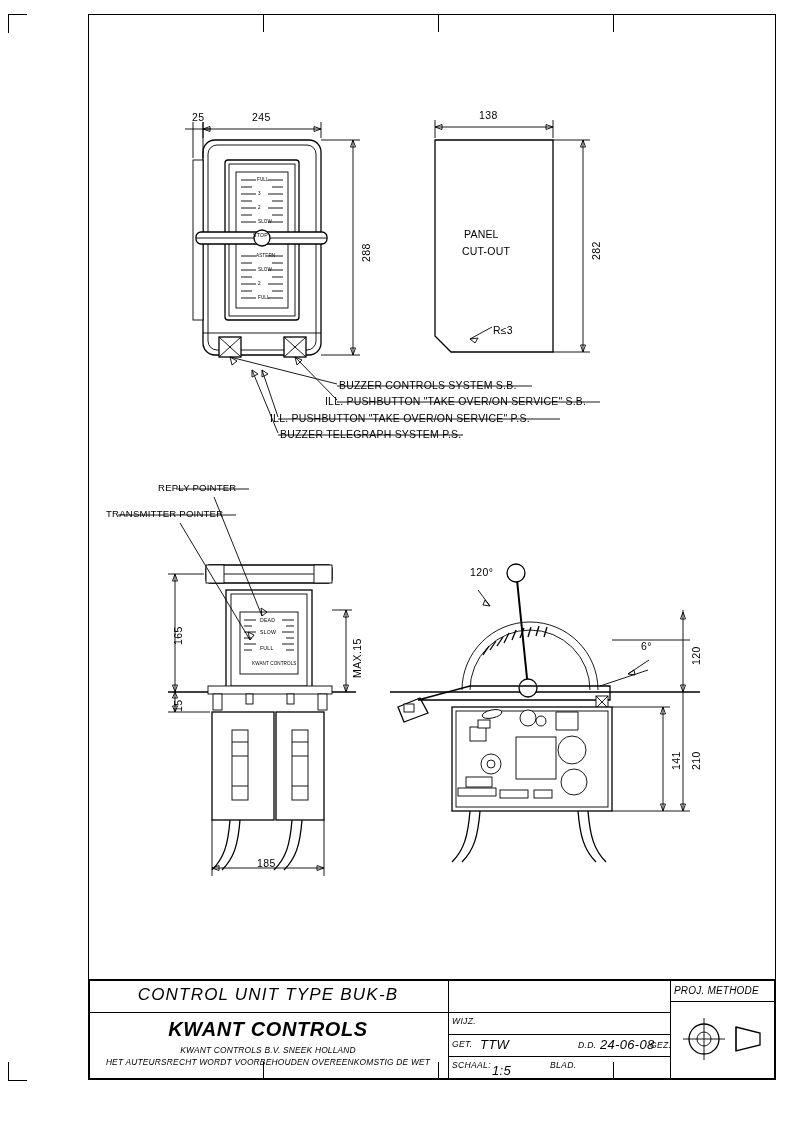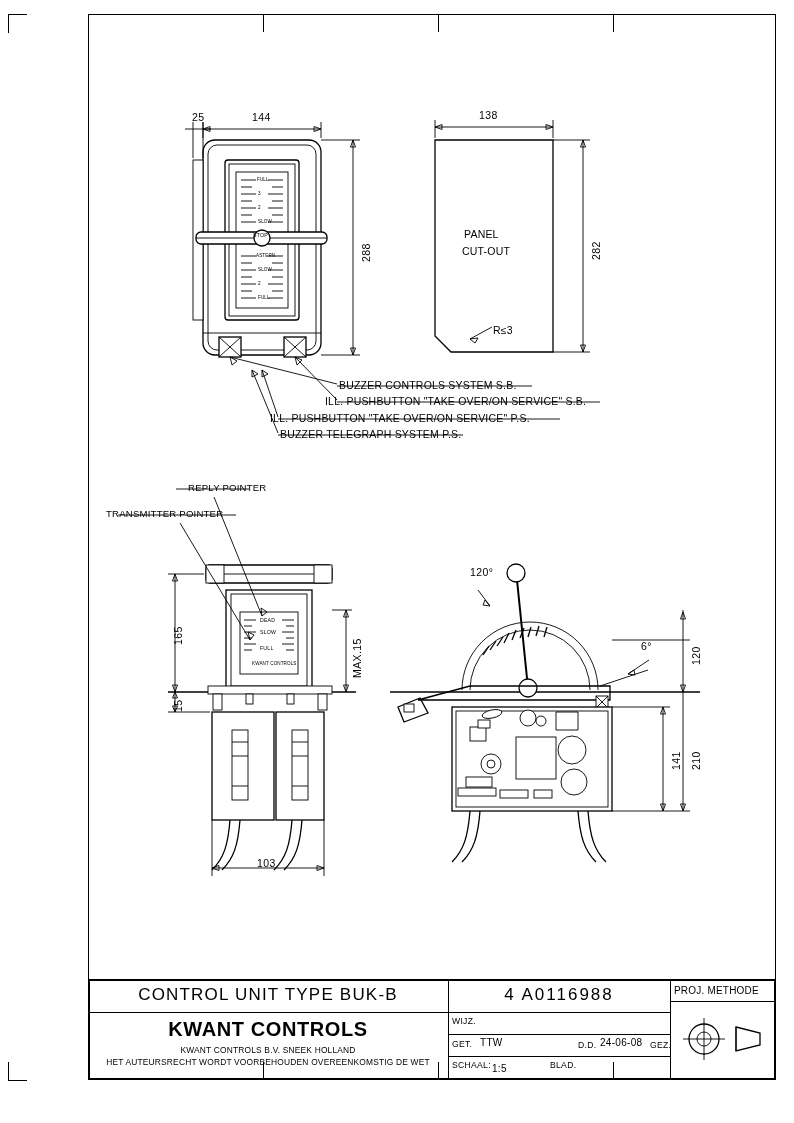--- a/index.html
+++ b/index.html
@@ -17,28 +17,28 @@
   .thick{stroke-width:2;}
   .fillw{fill:#fff;}
   .txt{position:absolute;font-family:"Liberation Sans",sans-serif;white-space:nowrap;}
   .dim{font-size:10.5px;letter-spacing:0.4px;}
   .lbl{font-size:10.5px;letter-spacing:0.2px;}
   .tiny{font-size:4.6px;letter-spacing:0.1px;}
   .tiny2{font-size:5.2px;letter-spacing:0.2px;}
   .vert{transform-origin:0 0;}
   
   .tb{position:absolute;left:88px;top:979px;width:688px;height:101px;box-sizing:border-box;}
-  .tb div{position:absolute;box-sizing:border-box;}
+  .tb div{position:absolute;box-sizing:border-box;font-style:italic;}
   .tb-line{background:#000;}
   .t-title{font-size:17px;letter-spacing:1.2px;}
   .t-num{font-size:17px;letter-spacing:2px;}
   .t-brand{font-size:20px;font-weight:bold;letter-spacing:0.6px;}
   .t-sub{font-size:8.4px;letter-spacing:0.2px;}
   .t-sm{font-size:8.6px;letter-spacing:0.3px;}
-  .t-sm2{font-size:10px;letter-spacing:0.3px;}
+  .t-sm2{font-size:13px;letter-spacing:0.3px;}
   .t-proj{font-size:10px;letter-spacing:0.2px;}
   .ctr{text-align:center;}
 </style>
 </head>
 <body>
 
 <div class="page">
 
   <div class="corner-tl"></div>
   <div class="corner-bl"></div>
@@ -297,41 +297,41 @@
     <line class="ln thin" x1="612" y1="811" x2="690" y2="811"></line>
     <line class="ln thin" x1="663" y1="707" x2="663" y2="811"></line>
     <path class="ln thin" d="M663 707 l-2.5 7 h5 z" fill="#000"></path>
     <path class="ln thin" d="M663 811 l-2.5 -7 h5 z" fill="#000"></path>
     <line class="ln thin" x1="683" y1="692" x2="683" y2="811"></line>
     <path class="ln thin" d="M683 811 l-2.5 -7 h5 z" fill="#000"></path>
 
   </svg>
 
   <div class="txt dim" style="left:192px;top:111px;">25</div>
-  <div class="txt dim" style="left:252px;top:111px;">144</div>
+  <div class="txt dim" style="left:252px;top:111px;">245</div>
   <div class="txt dim vert" style="left:360px;top:262px;transform:rotate(-90deg);">288</div>
 
   <div class="txt dim" style="left:479px;top:109px;">138</div>
   <div class="txt dim vert" style="left:590px;top:260px;transform:rotate(-90deg);">282</div>
   <div class="txt lbl" style="left:464px;top:228px;">PANEL</div>
   <div class="txt lbl" style="left:462px;top:245px;">CUT-OUT</div>
   <div class="txt lbl" style="left:493px;top:324px;">R≤3</div>
 
   <div class="txt lbl" style="left:339px;top:379px;">BUZZER CONTROLS SYSTEM S.B.</div>
   <div class="txt lbl" style="left:325px;top:395px;">ILL. PUSHBUTTON "TAKE OVER/ON SERVICE" S.B.</div>
   <div class="txt lbl" style="left:270px;top:412px;">ILL. PUSHBUTTON "TAKE OVER/ON SERVICE" P.S.</div>
   <div class="txt lbl" style="left:280px;top:428px;text-align:center;">BUZZER TELEGRAPH SYSTEM P.S.</div>
 
-  <div class="txt lbl" style="left:188px;top:482px;font-size:9.6px;">REPLY POINTER</div>
+  <div class="txt lbl" style="left:158px;top:482px;font-size:9.6px;">REPLY POINTER</div>
   <div class="txt lbl" style="left:106px;top:508px;font-size:9.6px;">TRANSMITTER POINTER</div>
 
   <div class="txt dim vert" style="left:172px;top:645px;transform:rotate(-90deg);">165</div>
   <div class="txt dim vert" style="left:172px;top:712px;transform:rotate(-90deg);">15</div>
   <div class="txt dim vert" style="left:351px;top:678px;transform:rotate(-90deg);">MAX.15</div>
-  <div class="txt dim" style="left:257px;top:857px;">103</div>
+  <div class="txt dim" style="left:257px;top:857px;">185</div>
 
   <div class="txt dim" style="left:470px;top:566px;">120°</div>
   <div class="txt dim" style="left:641px;top:640px;">6°</div>
   <div class="txt dim vert" style="left:690px;top:665px;transform:rotate(-90deg);">120</div>
   <div class="txt dim vert" style="left:670px;top:770px;transform:rotate(-90deg);">141</div>
   <div class="txt dim vert" style="left:690px;top:770px;transform:rotate(-90deg);">210</div>
 
   <div class="txt tiny" style="left:257px;top:177px;">FULL</div>
   <div class="txt tiny" style="left:258px;top:191px;">3</div>
   <div class="txt tiny" style="left:258px;top:205px;">2</div>
@@ -358,23 +358,20 @@
     <div class="tb-line" style="left:582px;top:0;width:1.4px;height:101px;"></div>
 
     <div class="tb-line" style="left:0;top:33px;width:360px;height:1.4px;"></div>
     <div class="tb-line" style="left:360px;top:33px;width:222px;height:1.4px;"></div>
     <div class="tb-line" style="left:360px;top:55px;width:222px;height:1.4px;"></div>
     <div class="tb-line" style="left:360px;top:77px;width:222px;height:1.4px;"></div>
     <div class="tb-line" style="left:582px;top:22px;width:104px;height:1.4px;"></div>
 
     <div style="left:0;top:6px;width:360px;" class="ctr">
       <span class="t-title">CONTROL UNIT TYPE BUK-B</span>
-    </div>
-    <div style="left:360px;top:6px;width:222px;" class="ctr">
-      <span class="t-num">4 A0116988</span>
     </div>
     <div style="left:0;top:39px;width:360px;" class="ctr">
       <span class="t-brand">KWANT CONTROLS</span>
     </div>
     <div style="left:0;top:78px;width:360px;" class="ctr t-sub">HET AUTEURSRECHT WORDT VOORBEHOUDEN OVEREENKOMSTIG DE WET</div>
     <div style="left:0;top:66px;width:360px;" class="ctr t-sub">KWANT CONTROLS B.V. SNEEK HOLLAND</div>
 
     <div style="left:364px;top:37px;" class="t-sm">WIJZ.</div>
     <div style="left:364px;top:60px;" class="t-sm">GET.</div>
     <div style="left:392px;top:58px;" class="t-sm2">TTW</div>

